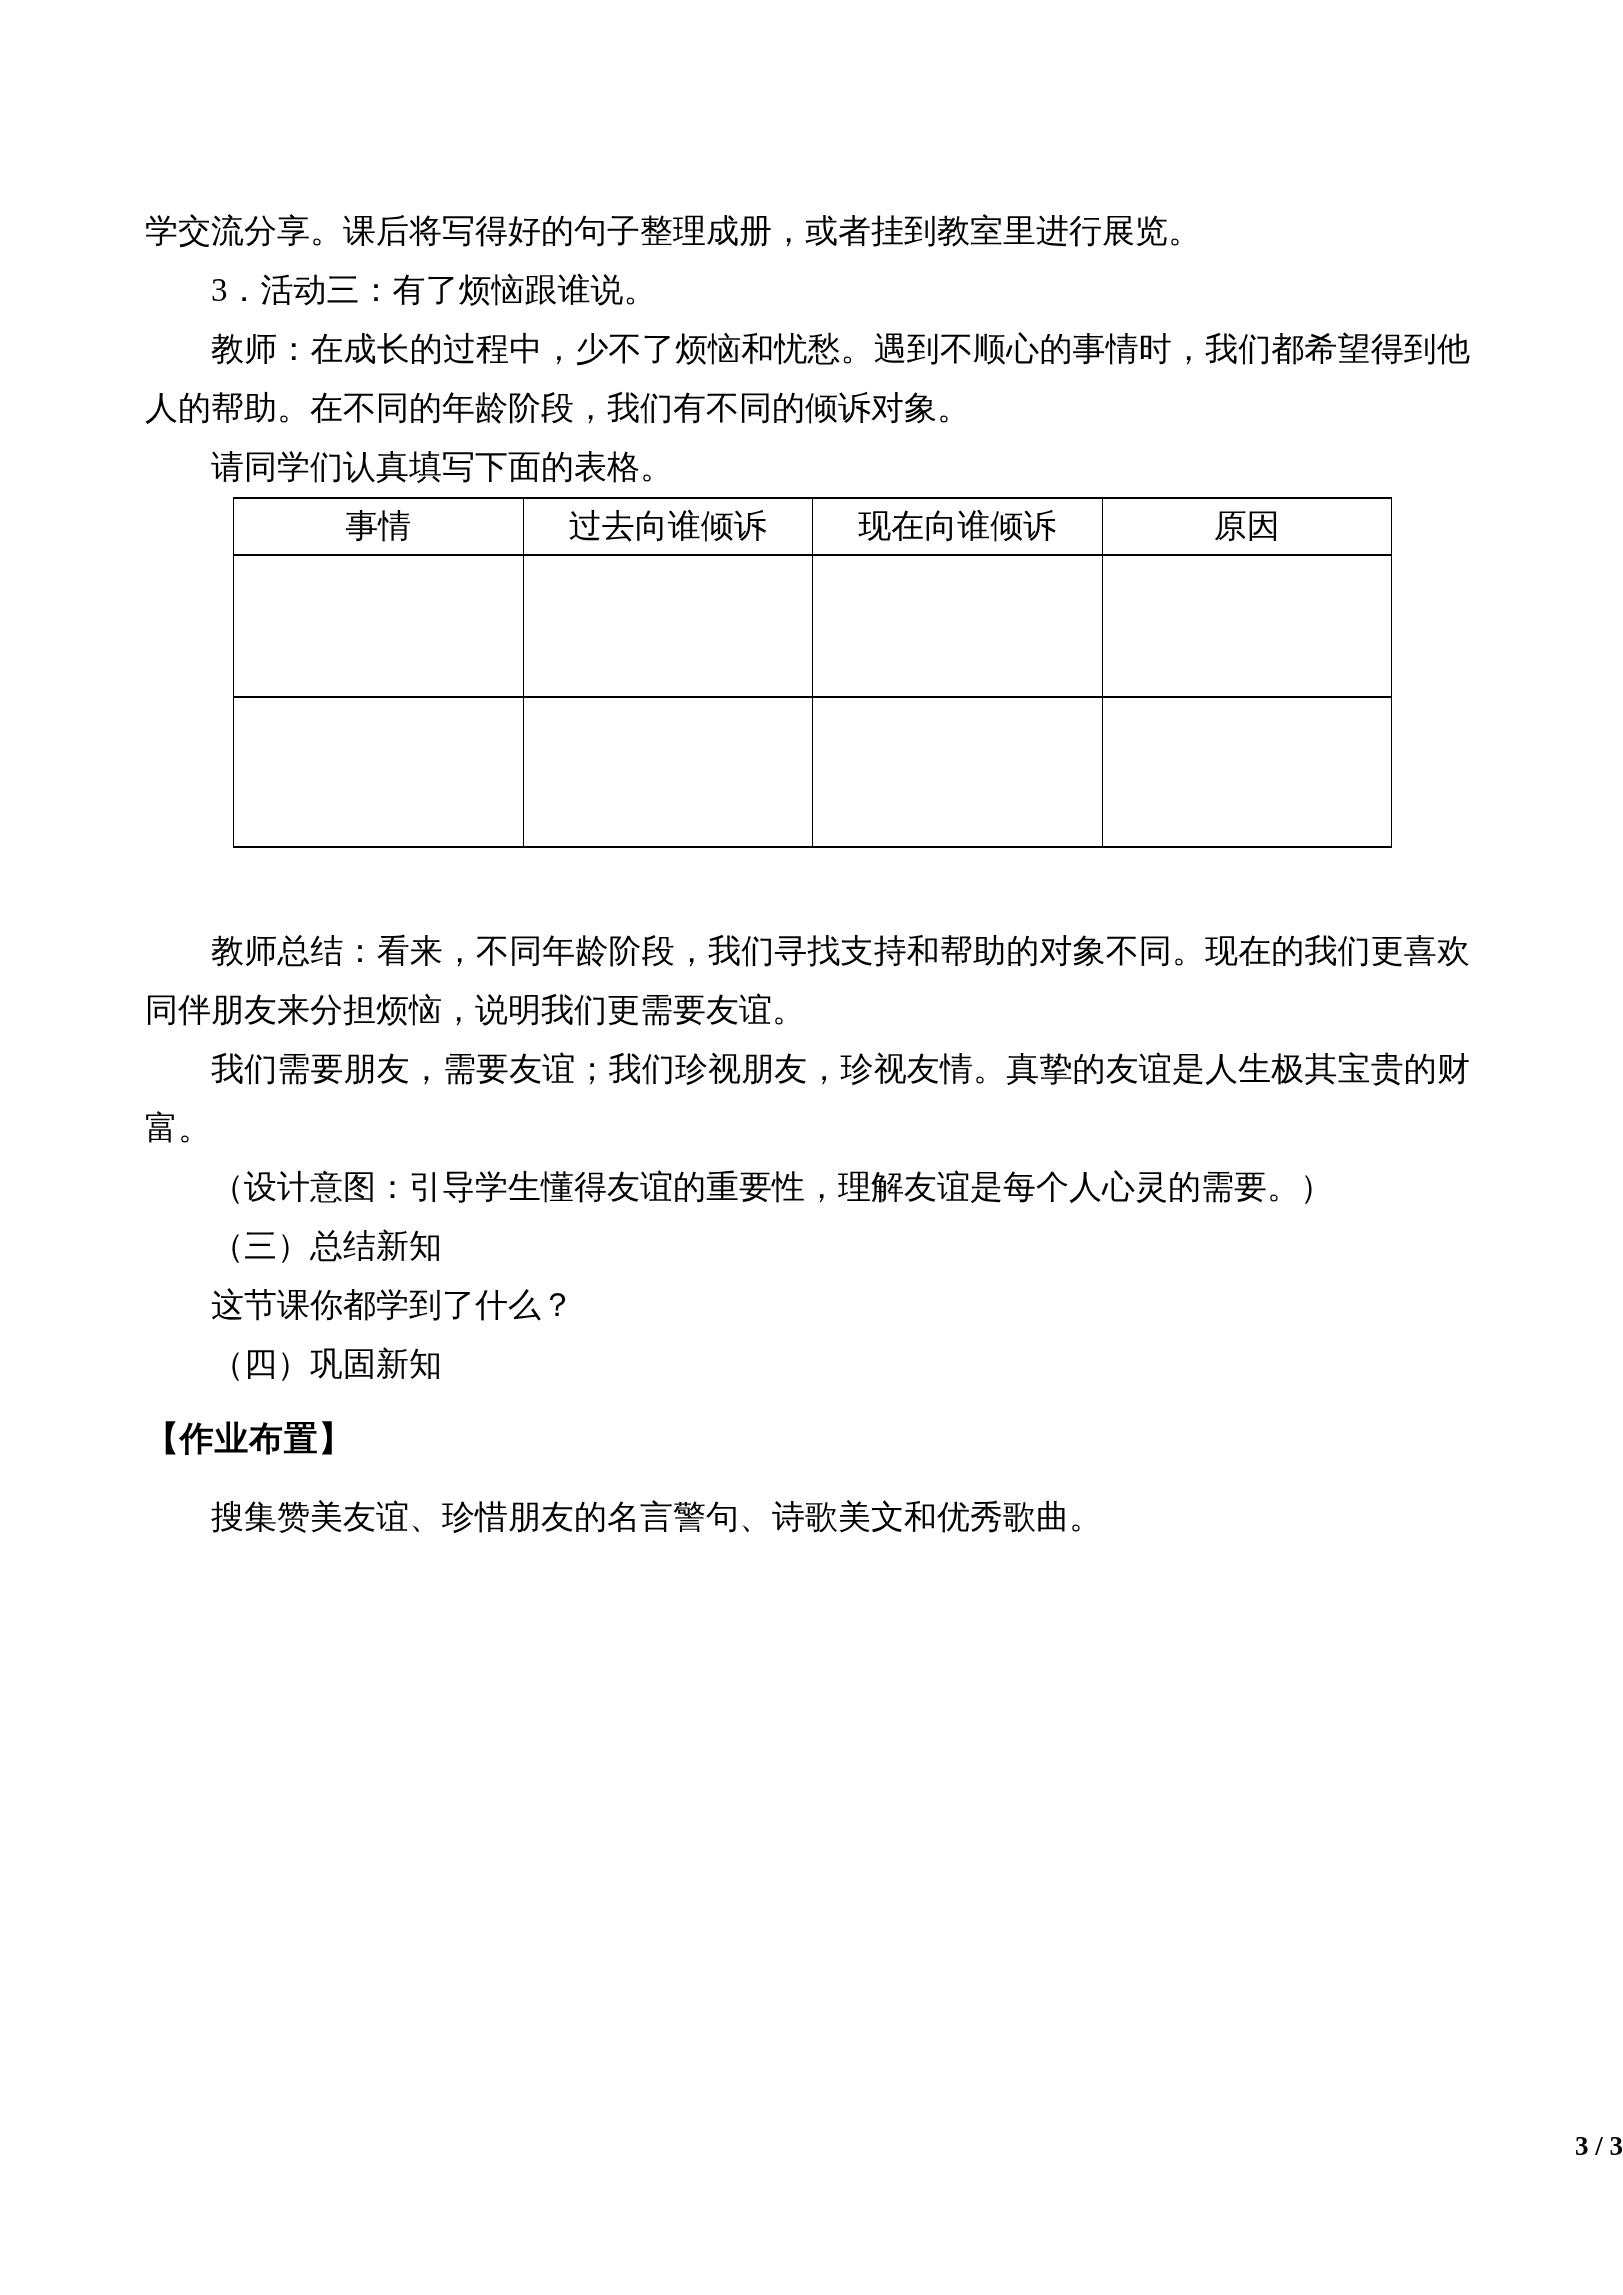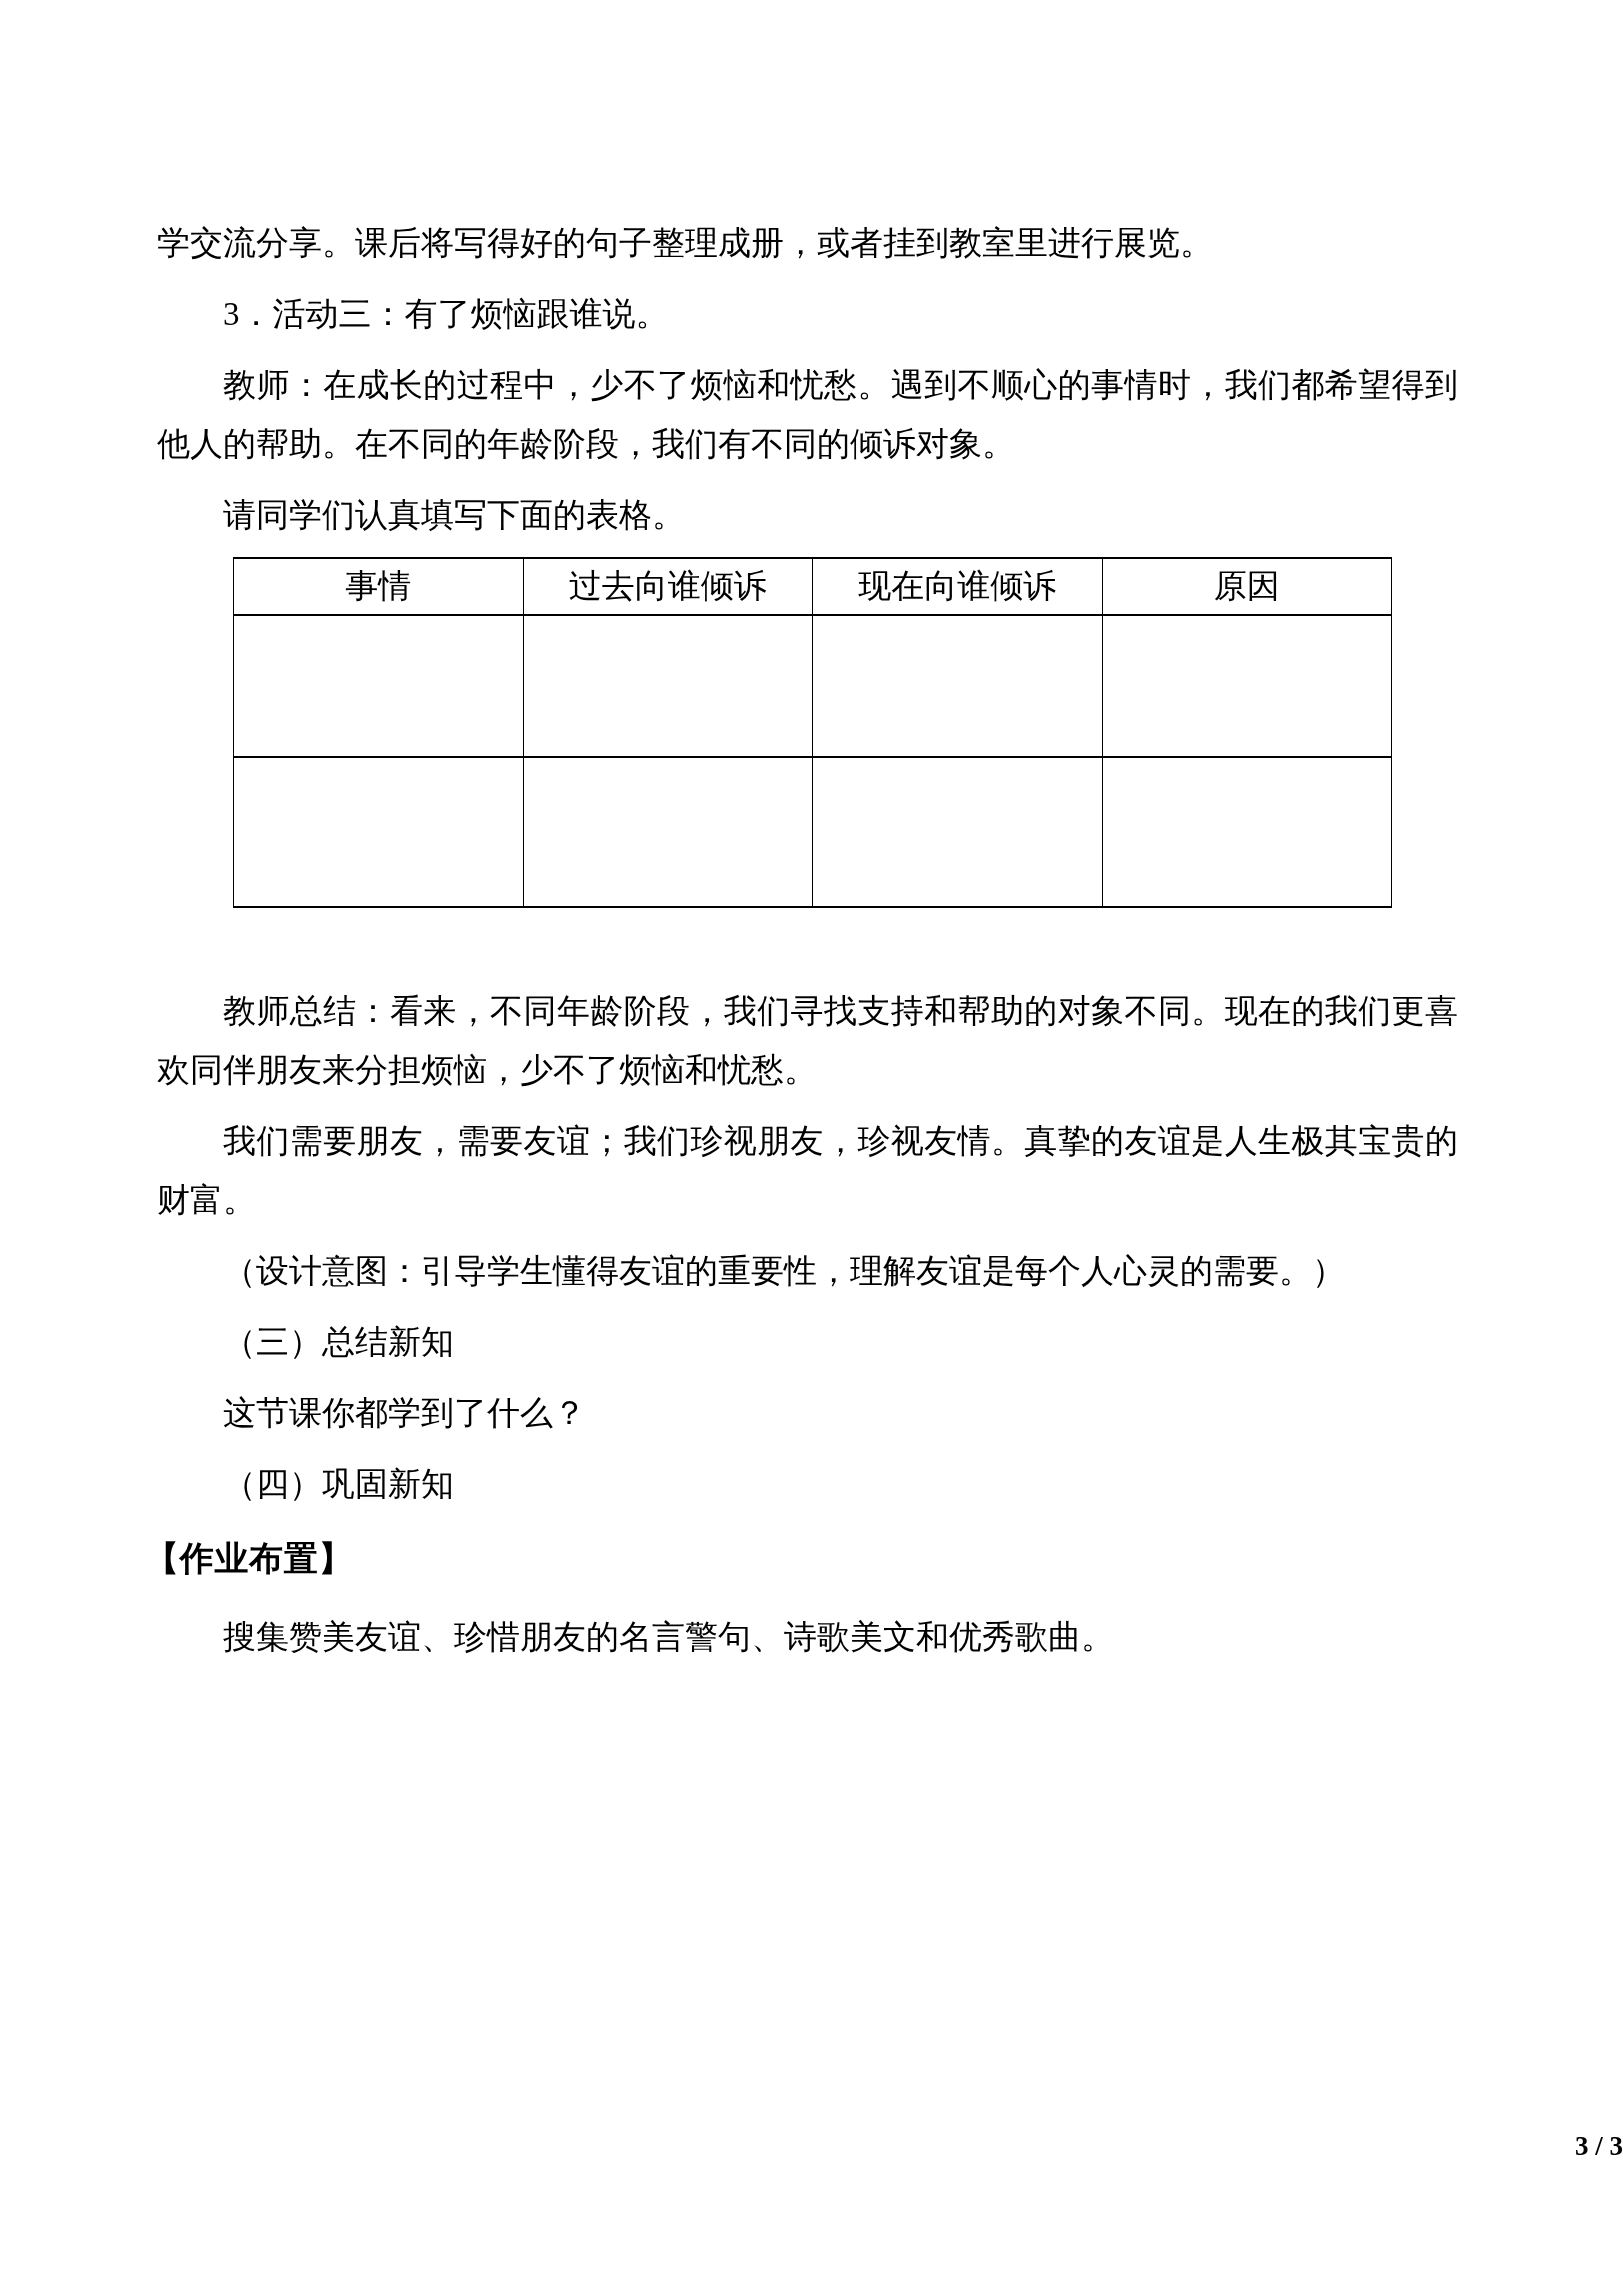--- a/index.html
+++ b/index.html
@@ -13,21 +13,21 @@
     font-family: "Liberation Serif", "DejaVu Serif", serif;
     overflow: hidden;
   }
   .content {
     position: absolute;
     left: 145px;
     top: 202px;
     width: 1325px;
   }
   .para {
-    margin: 12px;
+    margin: 0;
     font-size: 33px;
     line-height: 59px;
     text-align: justify;
     word-break: normal;
     line-break: strict;
   }
   .para.indent { text-indent: 2em; }
 
   .doc-table {
     border-collapse: collapse;
@@ -110,21 +110,21 @@
         <tr class="row-2">
           <td></td>
           <td></td>
           <td></td>
           <td></td>
         </tr>
       </tbody>
     </table>
 
     <div class="after-table">
-      <p class="para indent">教师总结：看来，不同年龄阶段，我们寻找支持和帮助的对象不同。现在的我们更喜欢同伴朋友来分担烦恼，少不了烦恼和忧愁。</p>
+      <p class="para indent">教师总结：看来，不同年龄阶段，我们寻找支持和帮助的对象不同。现在的我们更喜欢同伴朋友来分担烦恼，说明我们更需要友谊。</p>
       <p class="para indent">我们需要朋友，需要友谊；我们珍视朋友，珍视友情。真挚的友谊是人生极其宝贵的财富。</p>
       <p class="para indent">（设计意图：引导学生懂得友谊的重要性，理解友谊是每个人心灵的需要。）</p>
       <p class="para indent">（三）总结新知</p>
       <p class="para indent">这节课你都学到了什么？</p>
       <p class="para indent">（四）巩固新知</p>
     </div>
 
     <h2 class="section-heading">【作业布置】</h2>
 
     <p class="para indent assignment">搜集赞美友谊、珍惜朋友的名言警句、诗歌美文和优秀歌曲。</p>

